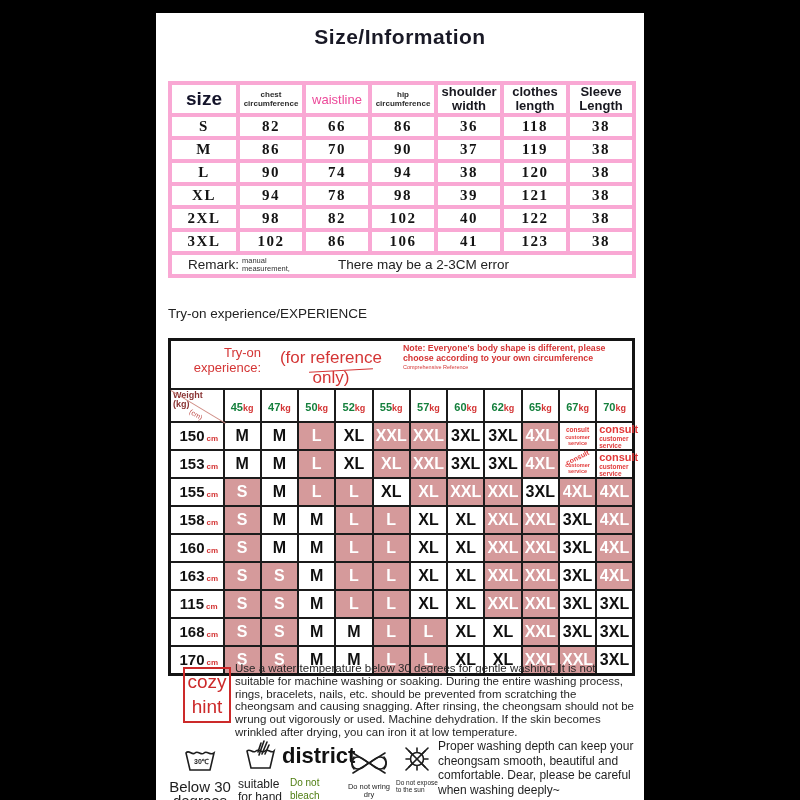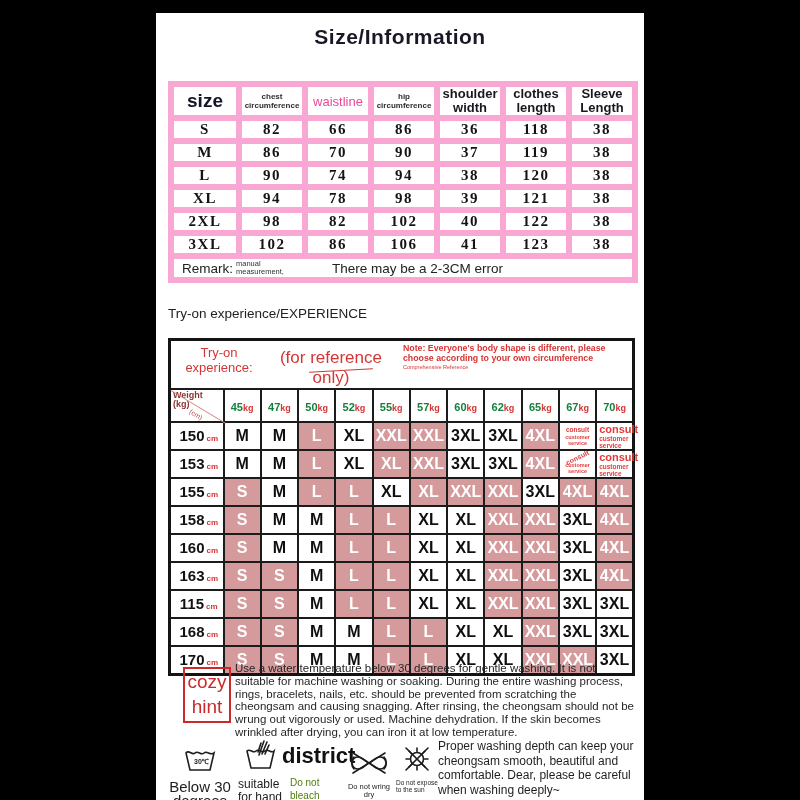--- a/index.html
+++ b/index.html
@@ -5,42 +5,42 @@
   html,body{margin:0;padding:0;width:800px;height:800px;background:#000;overflow:hidden;
     font-family:"Liberation Sans",sans-serif;}
   .panel{position:absolute;left:156px;top:13px;width:488px;height:800px;background:#fff;}
   .bar{position:absolute;top:0;width:156px;height:800px;background:#000;}
   .barL{left:0}.barR{left:644px}
   .title{position:absolute;top:12px;left:0;width:488px;text-align:center;font-size:21px;
     font-weight:600;color:#191926;letter-spacing:.5px;}
   
   table{border-collapse:collapse;table-layout:fixed;background:#fff;}
   .size-table{position:absolute;left:12px;top:68px;width:464px;border:2px solid #3c3c3c;}
-  .size-table th,.size-table td{border:6px solid #f9a8d4;padding:0;text-align:center;vertical-align:middle;}
+  .size-table th,.size-table td{border:4px solid #f9a8d4;padding:0;text-align:center;vertical-align:middle;}
   .size-table thead tr{height:32px}
   .size-table tbody tr{height:23px}
   .h-size{font-size:19px;font-weight:700;color:#14142a;}
   .h-sm{font-size:8px;font-weight:700;color:#2c2c2c;text-align:left;padding-left:5px;line-height:9px;}
   .h-md{font-size:13px;font-weight:500;color:#ec4899;}
   .h-md2{font-size:13px;font-weight:600;color:#17171f;line-height:14px;}
   .c-size,.c-val{font-family:"Liberation Serif",serif;font-size:15px;font-weight:600;color:#141414;letter-spacing:1.5px;}
   .remark-row{height:24px}
-  .remark-wrap{display:flex;align-items:center;text-align:left;padding:1px 4px;}
+  .remark-wrap{display:flex;align-items:center;text-align:left;padding:1px 12px;}
   .remark-label{font-size:13.5px;color:#222;margin-left:4px;}
   .remark-small{font-size:7.5px;line-height:8px;width:62px;margin-left:3px;color:#333;}
   .remark-text{font-size:13.5px;color:#222;margin-left:34px;}
   
   .tryon-heading{position:absolute;left:12px;top:293px;font-size:13.5px;color:#222;}
   .tryon-table{position:absolute;left:12px;top:325px;width:464px;border:3px solid #141414;}
   .tryon-table td{border:2px solid #1b1b1b;padding:0;vertical-align:middle;text-align:center;}
   .band-row{height:37px}
   .weights-row{height:33px}
   .trow{height:28px}
   .band-flex{display:flex;align-items:flex-start;height:100%;}
-  .band-title{font-size:13px;color:#d43535;line-height:15px;padding:4px 0 0 6px;width:84px;text-align:center;}
+  .band-title{font-size:13px;color:#d43535;line-height:15px;padding:4px 0 0 6px;width:84px;text-align:right;}
   .band-ref{flex:1;text-align:center;font-size:17px;color:#d43535;padding-top:7px;}
   .ref-text{position:relative;display:inline-block;}
   .ref-text::after{content:"";position:absolute;left:34%;width:46%;top:54%;
     border-top:1.6px solid #d43535;transform:rotate(-3deg);}
   .band-note{width:226px;font-size:8.8px;line-height:9.5px;color:#d43535;text-align:left;
     padding:3px 3px 0 2px;font-weight:600;}
   .note-small{font-size:5.5px;line-height:6px;margin-top:1px;font-weight:400;}
   .corner{position:relative;}
   .corner-weight{position:absolute;left:2px;top:1px;width:46px;font-size:9px;font-weight:700;
     color:#8a3434;line-height:9px;text-align:left;}

